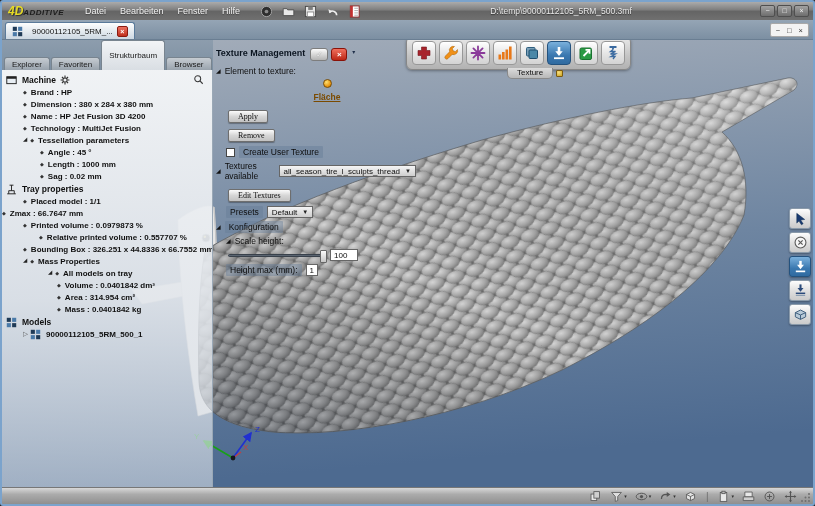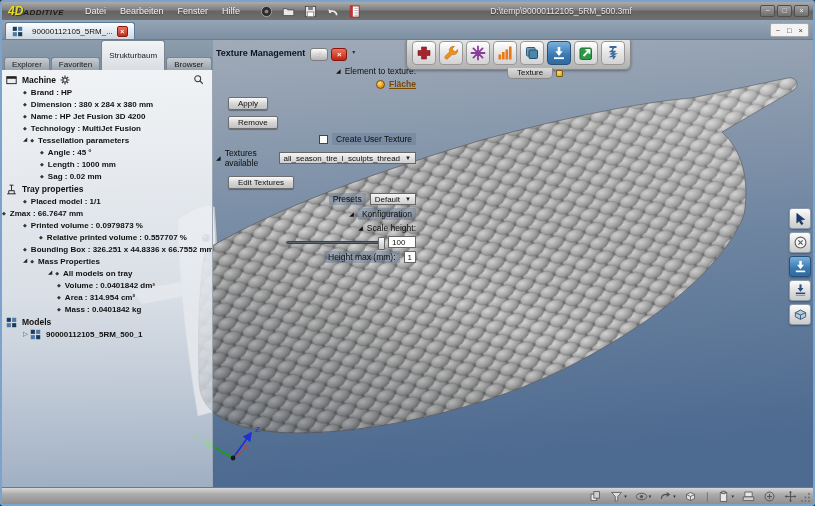--- a/index.html
+++ b/index.html
@@ -64,30 +64,30 @@
 
   
   .tex-panel{position:absolute;left:214px;top:8px;width:200px;z-index:3;color:#0d0d0d;}
   .tp-header{display:flex;gap:3px;margin-bottom:5px;}
   .tp-title{font-weight:bold;font-size:9px;color:#0a1420;margin-right:2px;}
   .tp-ok{width:18px;height:13px;background:linear-gradient(#fbfbfb,#b4b4b4);border:1px solid #7d7d7d;
          border-radius:3px;color:#fff;text-shadow:0 0 1px #555;font-size:8px;line-height:11px;text-align:center;font-weight:bold;}
   .tp-close{width:16px;height:13px;background:linear-gradient(#f0705e,#bc2615);border:1px solid #8a1208;
             border-radius:3px;color:#fff;font-size:8px;line-height:11px;text-align:center;font-weight:bold;}
   .tp-caret{font-size:6px;color:#20304a;margin-left:2px;}
-  .tp-row{display:flex;align-items:center;gap:4px;margin:3px 0;font-size:8.5px;justify-content:flex-end;}
+  .tp-row{display:flex;align-items:center;gap:4px;margin:3px 0;font-size:8.5px;}
   .ind1{margin-left:10px;}
-  .ind2{margin-left:22px;}
+  .ind2{margin-left:22px;flex-direction:column;}
   .exp{font-size:6px;color:#111;line-height:1;}
   .ball{width:9px;height:9px;border-radius:50%;flex:0 0 9px;
         background:radial-gradient(circle at 35% 30%,#ffe070,#e8940f 65%,#9a6207);border:1px solid #7a4e06;}
   .tp-link{color:#7a4a00;text-decoration:underline;font-weight:bold;font-size:8.5px;cursor:pointer;}
   .tp-btn{font-size:8px;padding:1px 9px;margin:1px 0 1px 12px;display:inline-block;align-self:flex-start;
           background:linear-gradient(#fbfbfb,#d6d6d6 50%,#c2c2c2);border:1px solid #6e6e6e;border-radius:2px;
-          color:#111;box-shadow:0 1px 1px rgba(0,0,0,.3);cursor:pointer;}
+          color:#111;box-shadow:0 1px 1px rgba(0,0,0,.3);cursor:pointer;font-family:Liberation Serif, serif;}
   .band{background:rgba(103,124,150,.45);padding:1px 4px;border-radius:1px;}
   .cb{width:9px;height:9px;background:#fff;border:1px solid #444;flex:0 0 9px;}
   .dd{display:inline-flex;align-items:center;gap:5px;background:linear-gradient(#f5f5f5,#cecece);
       border:1px solid #666;padding:0 4px;font-size:8px;height:12px;cursor:pointer;}
   .dda{font-size:6px;color:#222;}
   .track{width:98px;height:3px;background:#5a6470;border:1px solid #39414b;border-radius:2px;
          position:relative;margin-left:12px;}
   .thumb{position:absolute;right:-2px;top:-5px;width:7px;height:13px;border-radius:1px;
          background:linear-gradient(#fafafa,#c6c6c6);border:1px solid #666;}
   .valbox{background:#fff;border:1px solid #666;font-size:8px;padding:0 3px;min-width:28px;height:12px;line-height:11px;}

